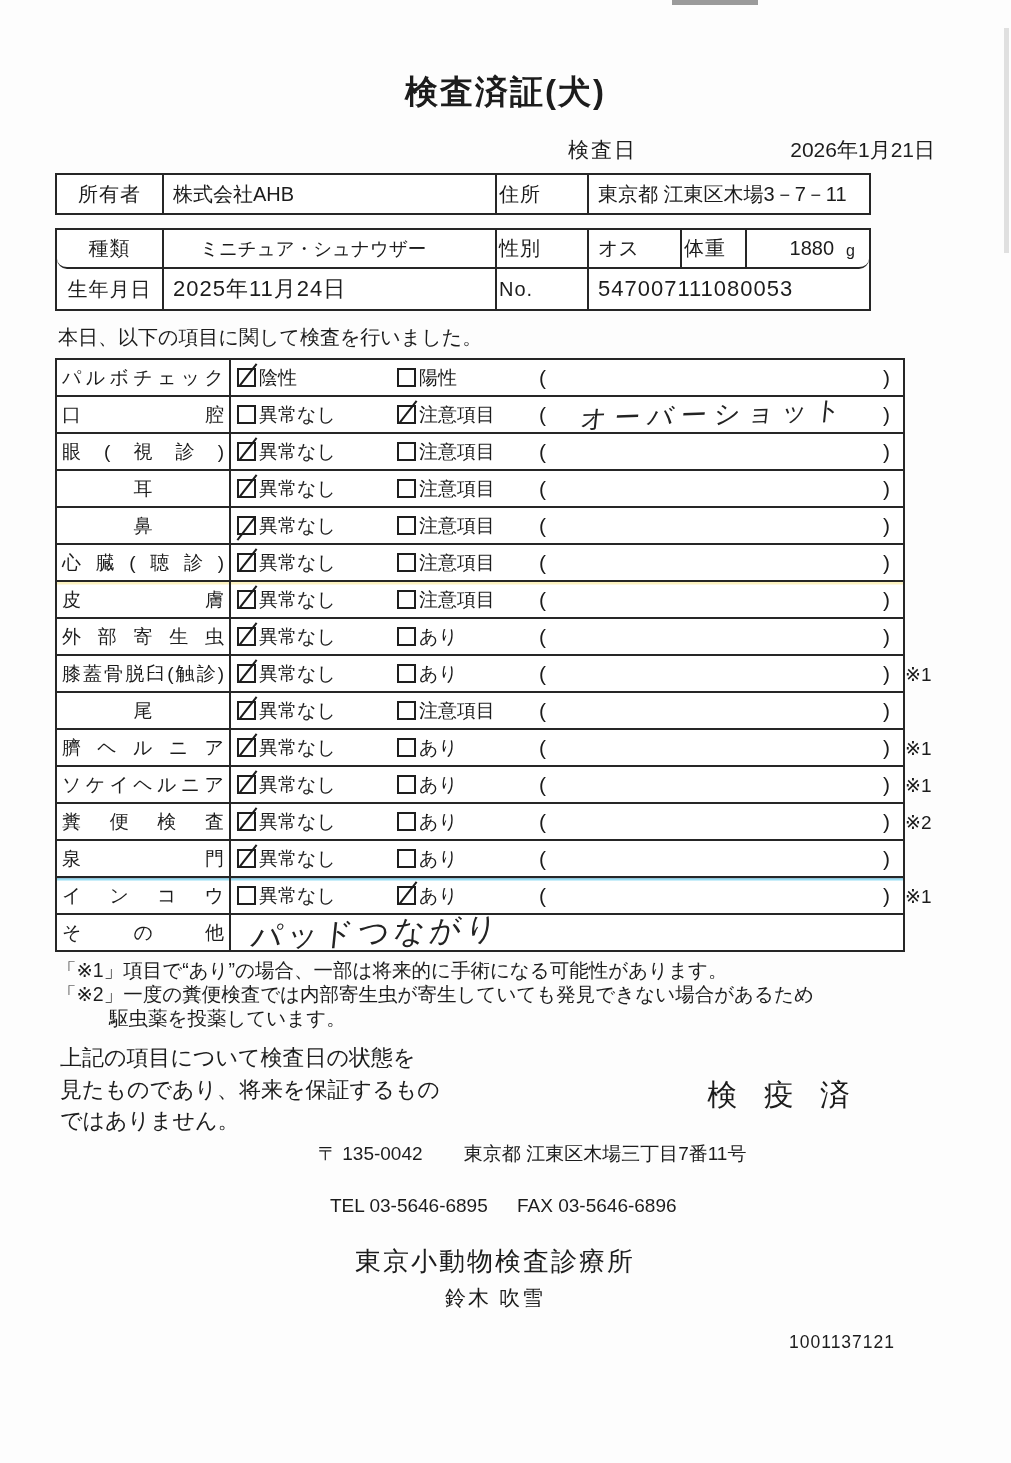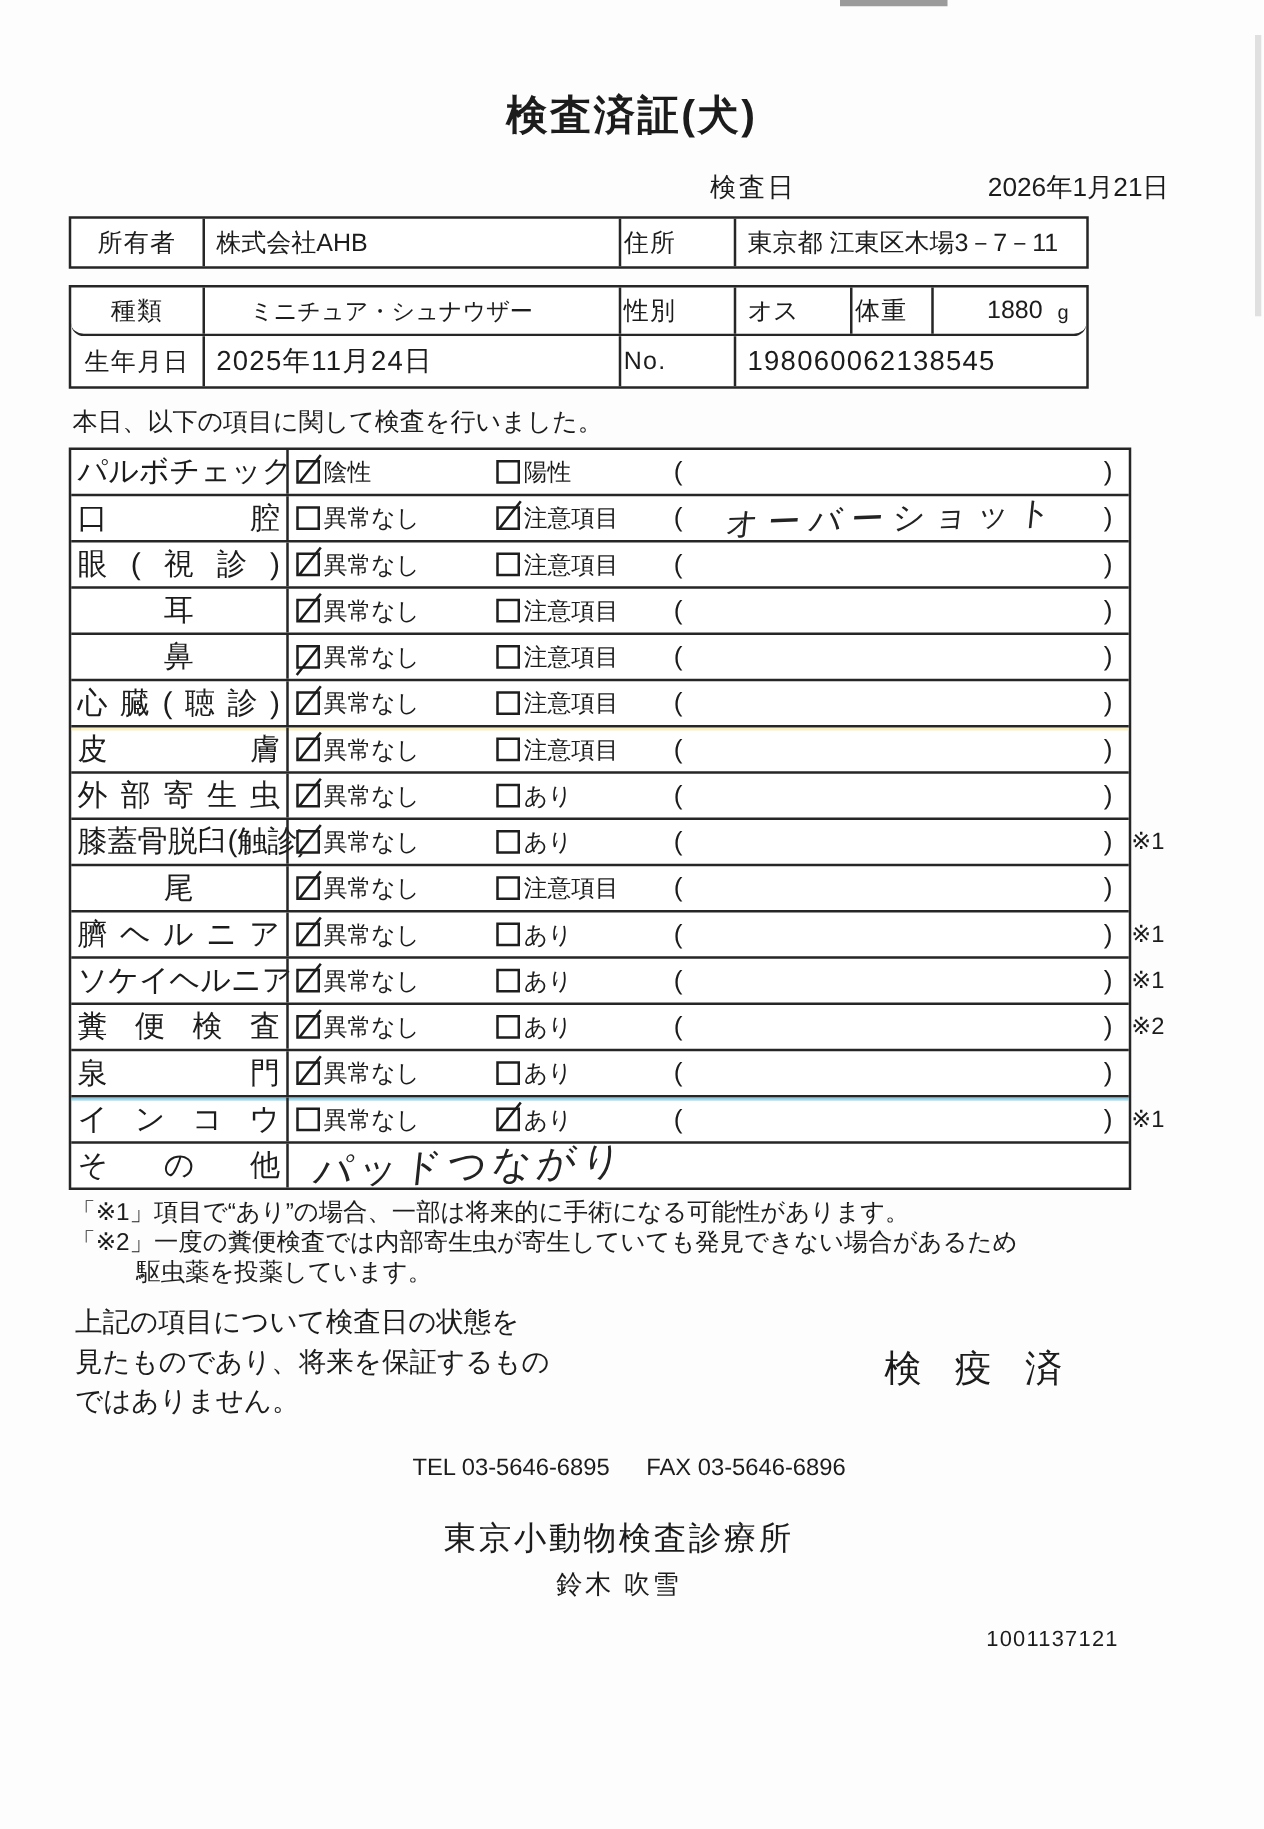--- a/index.html
+++ b/index.html
@@ -32,21 +32,21 @@
   .weight-cell .unit{font-size:16px;margin-left:12px;margin-top:5px;}
 
   .intro{margin:13px 0 7px 58px;font-size:20px;}
 
   .checklist{margin-left:55px;width:850px;border:2.5px solid #262626;box-sizing:border-box;background:#fff;}
   .check-row{display:grid;grid-template-columns:172px 1fr;height:35px;border-bottom:2px solid #262626;position:relative;align-items:stretch;}
   .check-row:last-child{border-bottom:none;}
   
   .check-row:nth-child(6){box-shadow:0 2.5px 0 rgba(250,232,140,.55);}
   .check-row:nth-child(14){box-shadow:0 2.5px 0 rgba(80,200,235,.6), 0 1px 0 rgba(230,60,60,.35);}
-  .row-label{font-size:24px;padding:0 5px;display:block;line-height:35px;white-space:nowrap;}
+  .row-label{font-size:19px;padding:0 5px;display:block;line-height:35px;white-space:nowrap;}
   .label-justify{text-align:justify;text-align-last:justify;}
   .label-center{text-align:center;}
   .row-content{border-left:2px solid #262626;display:flex;align-items:center;padding-left:6px;overflow:visible;}
   .opt{display:flex;align-items:center;flex:none;}
   .opt1{width:132px;}
   .opt2{width:142px;margin-left:28px;}
   .cb{width:15px;height:15px;border:2px solid #1e1e1e;margin-right:3px;position:relative;flex:none;background:#fff;}
   .cb.checked::after{content:"";position:absolute;left:-5px;top:4px;width:28px;border-top:2.5px solid #1b1b1b;transform:rotate(-52deg);}
   .cb.checked.low::after{left:-7px;top:10px;}
   .opt-label{font-size:19px;white-space:nowrap;}
@@ -104,21 +104,21 @@
       <div class="cell hd bl">体重</div>
       <div class="cell bl weight-cell">
         <span>1880</span>
         <span class="unit">g</span>
       </div>
     </div>
     <div class="trow pet-row2">
       <div class="cell hd">生年月日</div>
       <div class="cell bl num">2025年11月24日</div>
       <div class="cell hd bl">No.</div>
-      <div class="cell bl num">198060062138545</div>
+      <div class="cell bl num">547007111080053</div>
     </div>
   </div>
 
   <p class="intro">本日、以下の項目に関して検査を行いました。</p>
 
   <div class="checklist" id="checklist">
       <div class="check-row">
     <div class="row-label label-justify">パルボチェック</div>
     <div class="row-content">
       <span class="opt opt1">
@@ -434,20 +434,24 @@
     <div class="fn-indent">駆虫薬を投薬しています。</div>
   </div>
 
   <div class="bottom-wrap">
     <div class="disclaimer">
       <div>上記の項目について検査日の状態を</div>
       <div>見たものであり、将来を保証するもの</div>
       <div>ではありません。</div>
     </div>
     <div class="stamp">検 疫 済</div>
+    <div class="postal-line">
+      <span>〒 135-0042</span>
+      <span class="addr">東京都 江東区木場三丁目7番11号</span>
+    </div>
     <div class="tel-line">
       <span>TEL 03-5646-6895</span>
       <span class="fax">FAX 03-5646-6896</span>
     </div>
     <div class="clinic-name">東京小動物検査診療所</div>
     <div class="vet-name">鈴木 吹雪</div>
     <div class="serial">1001137121</div>
   </div>
 
 </div>

